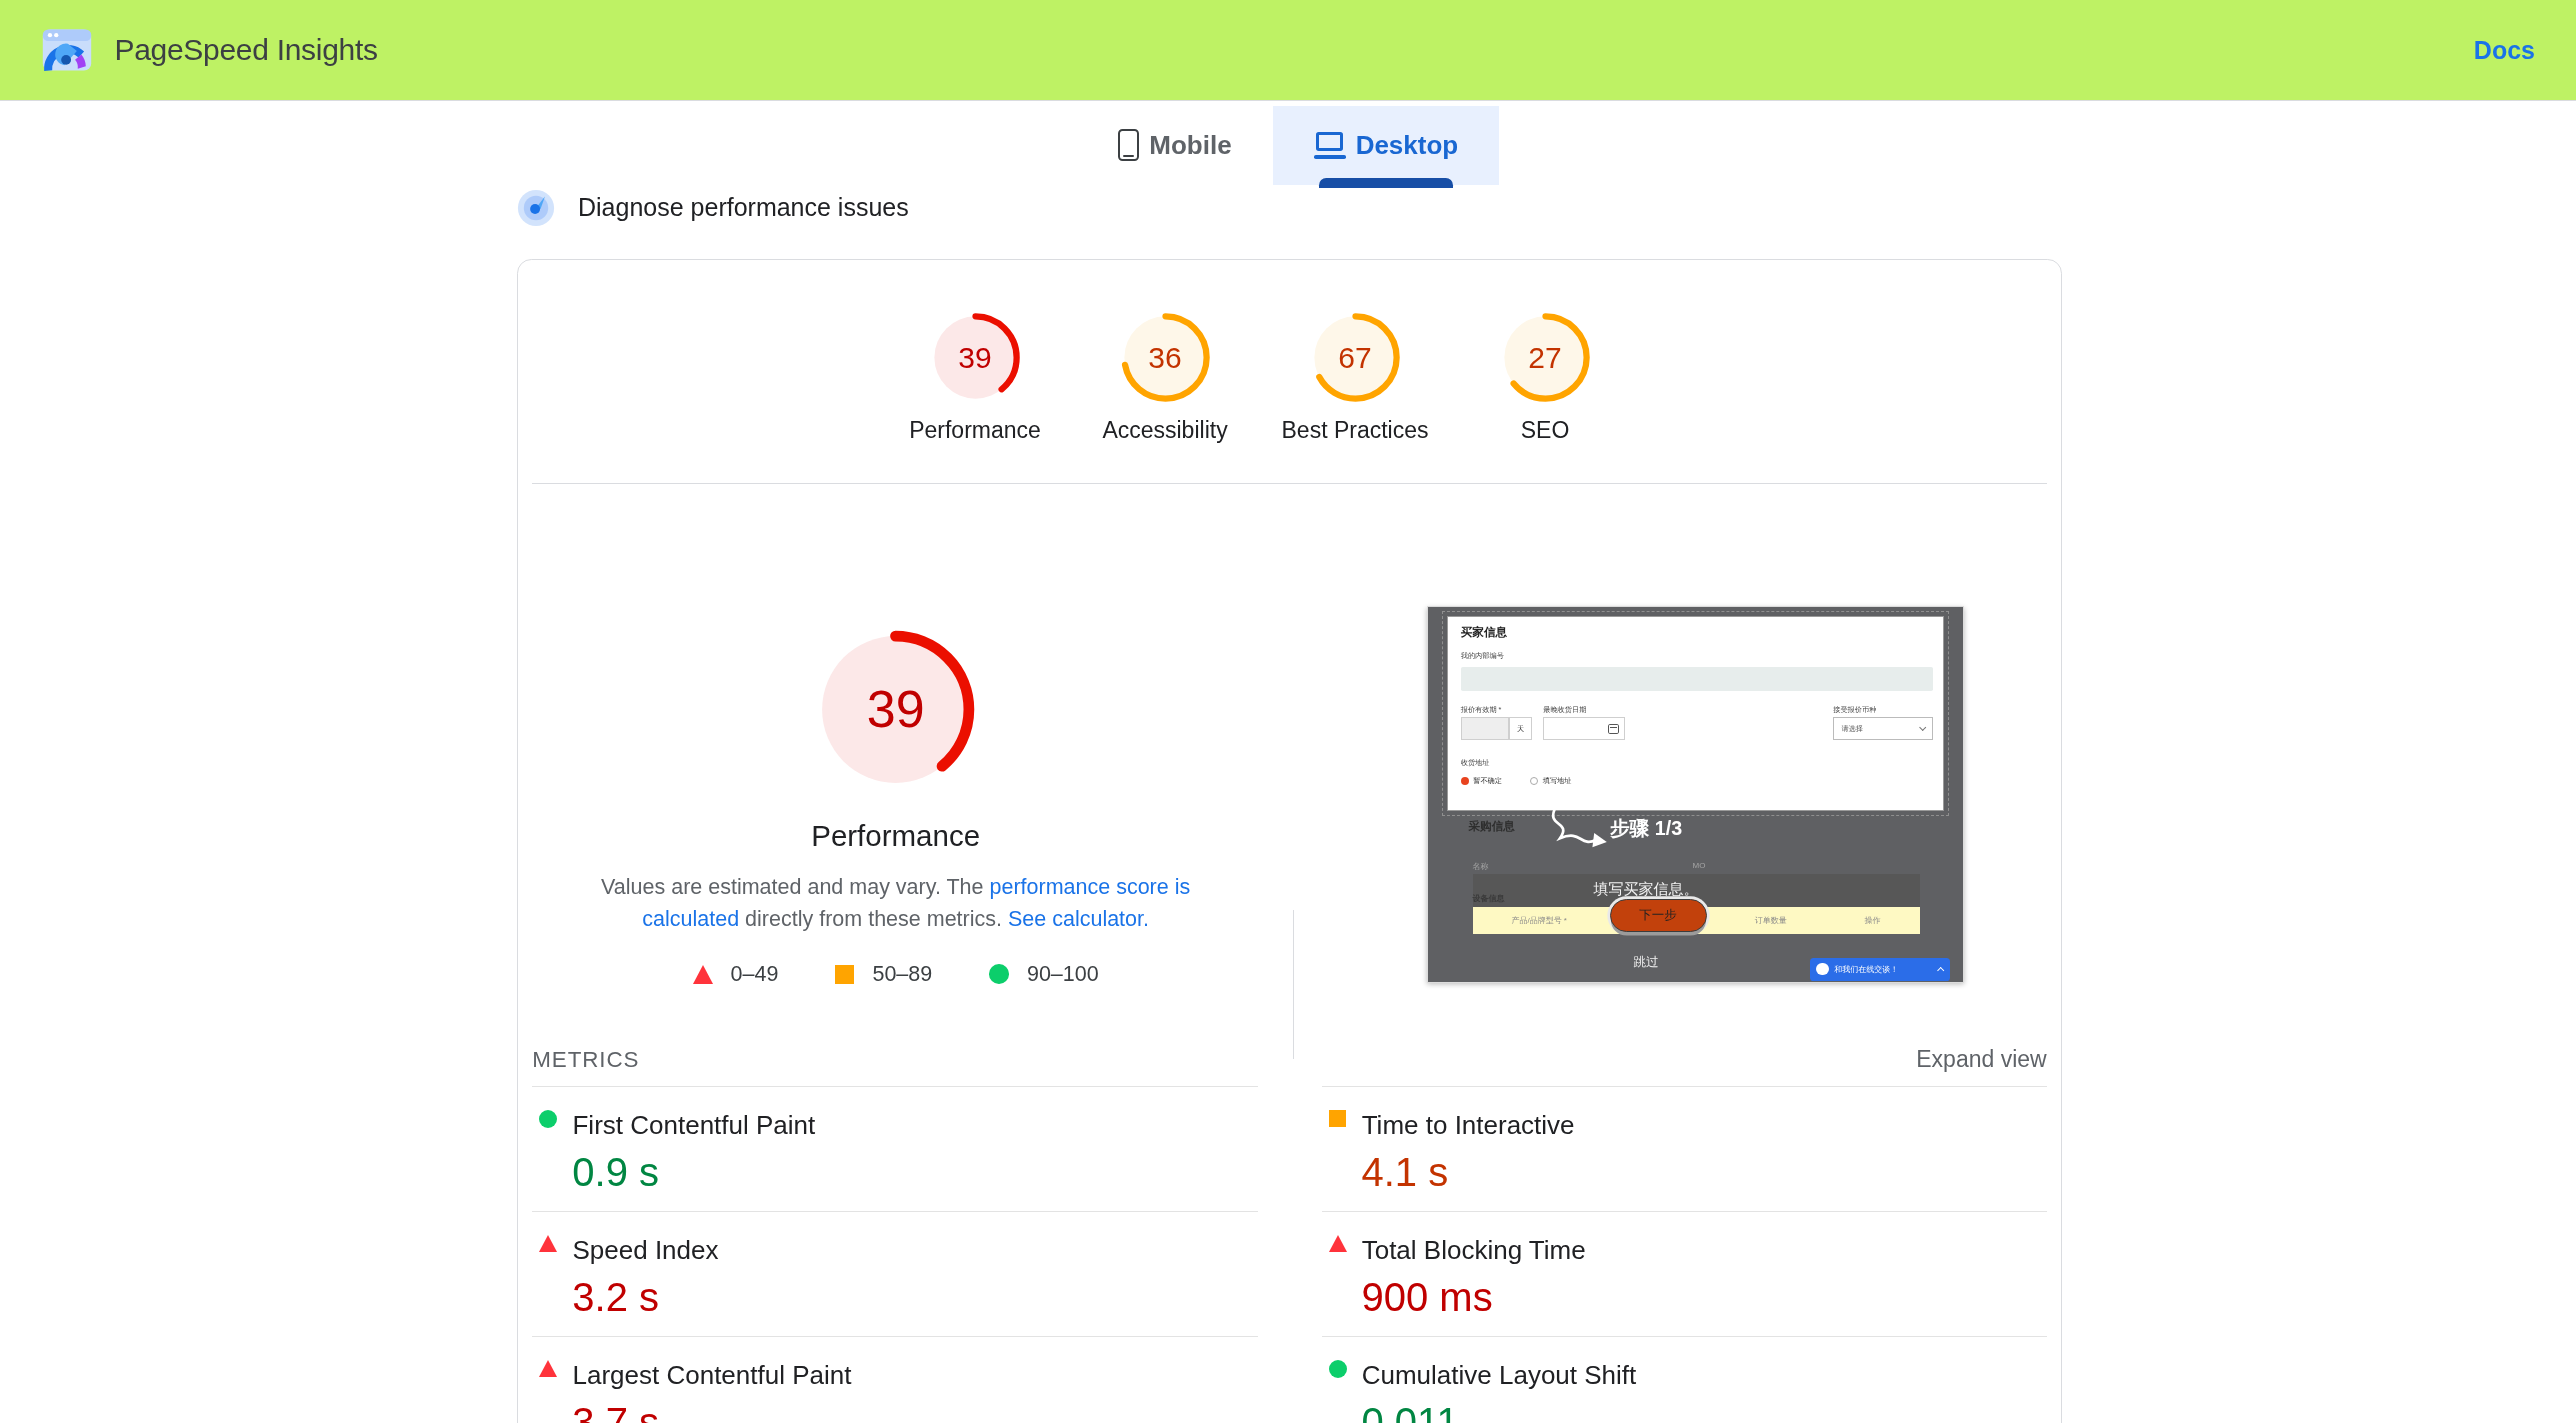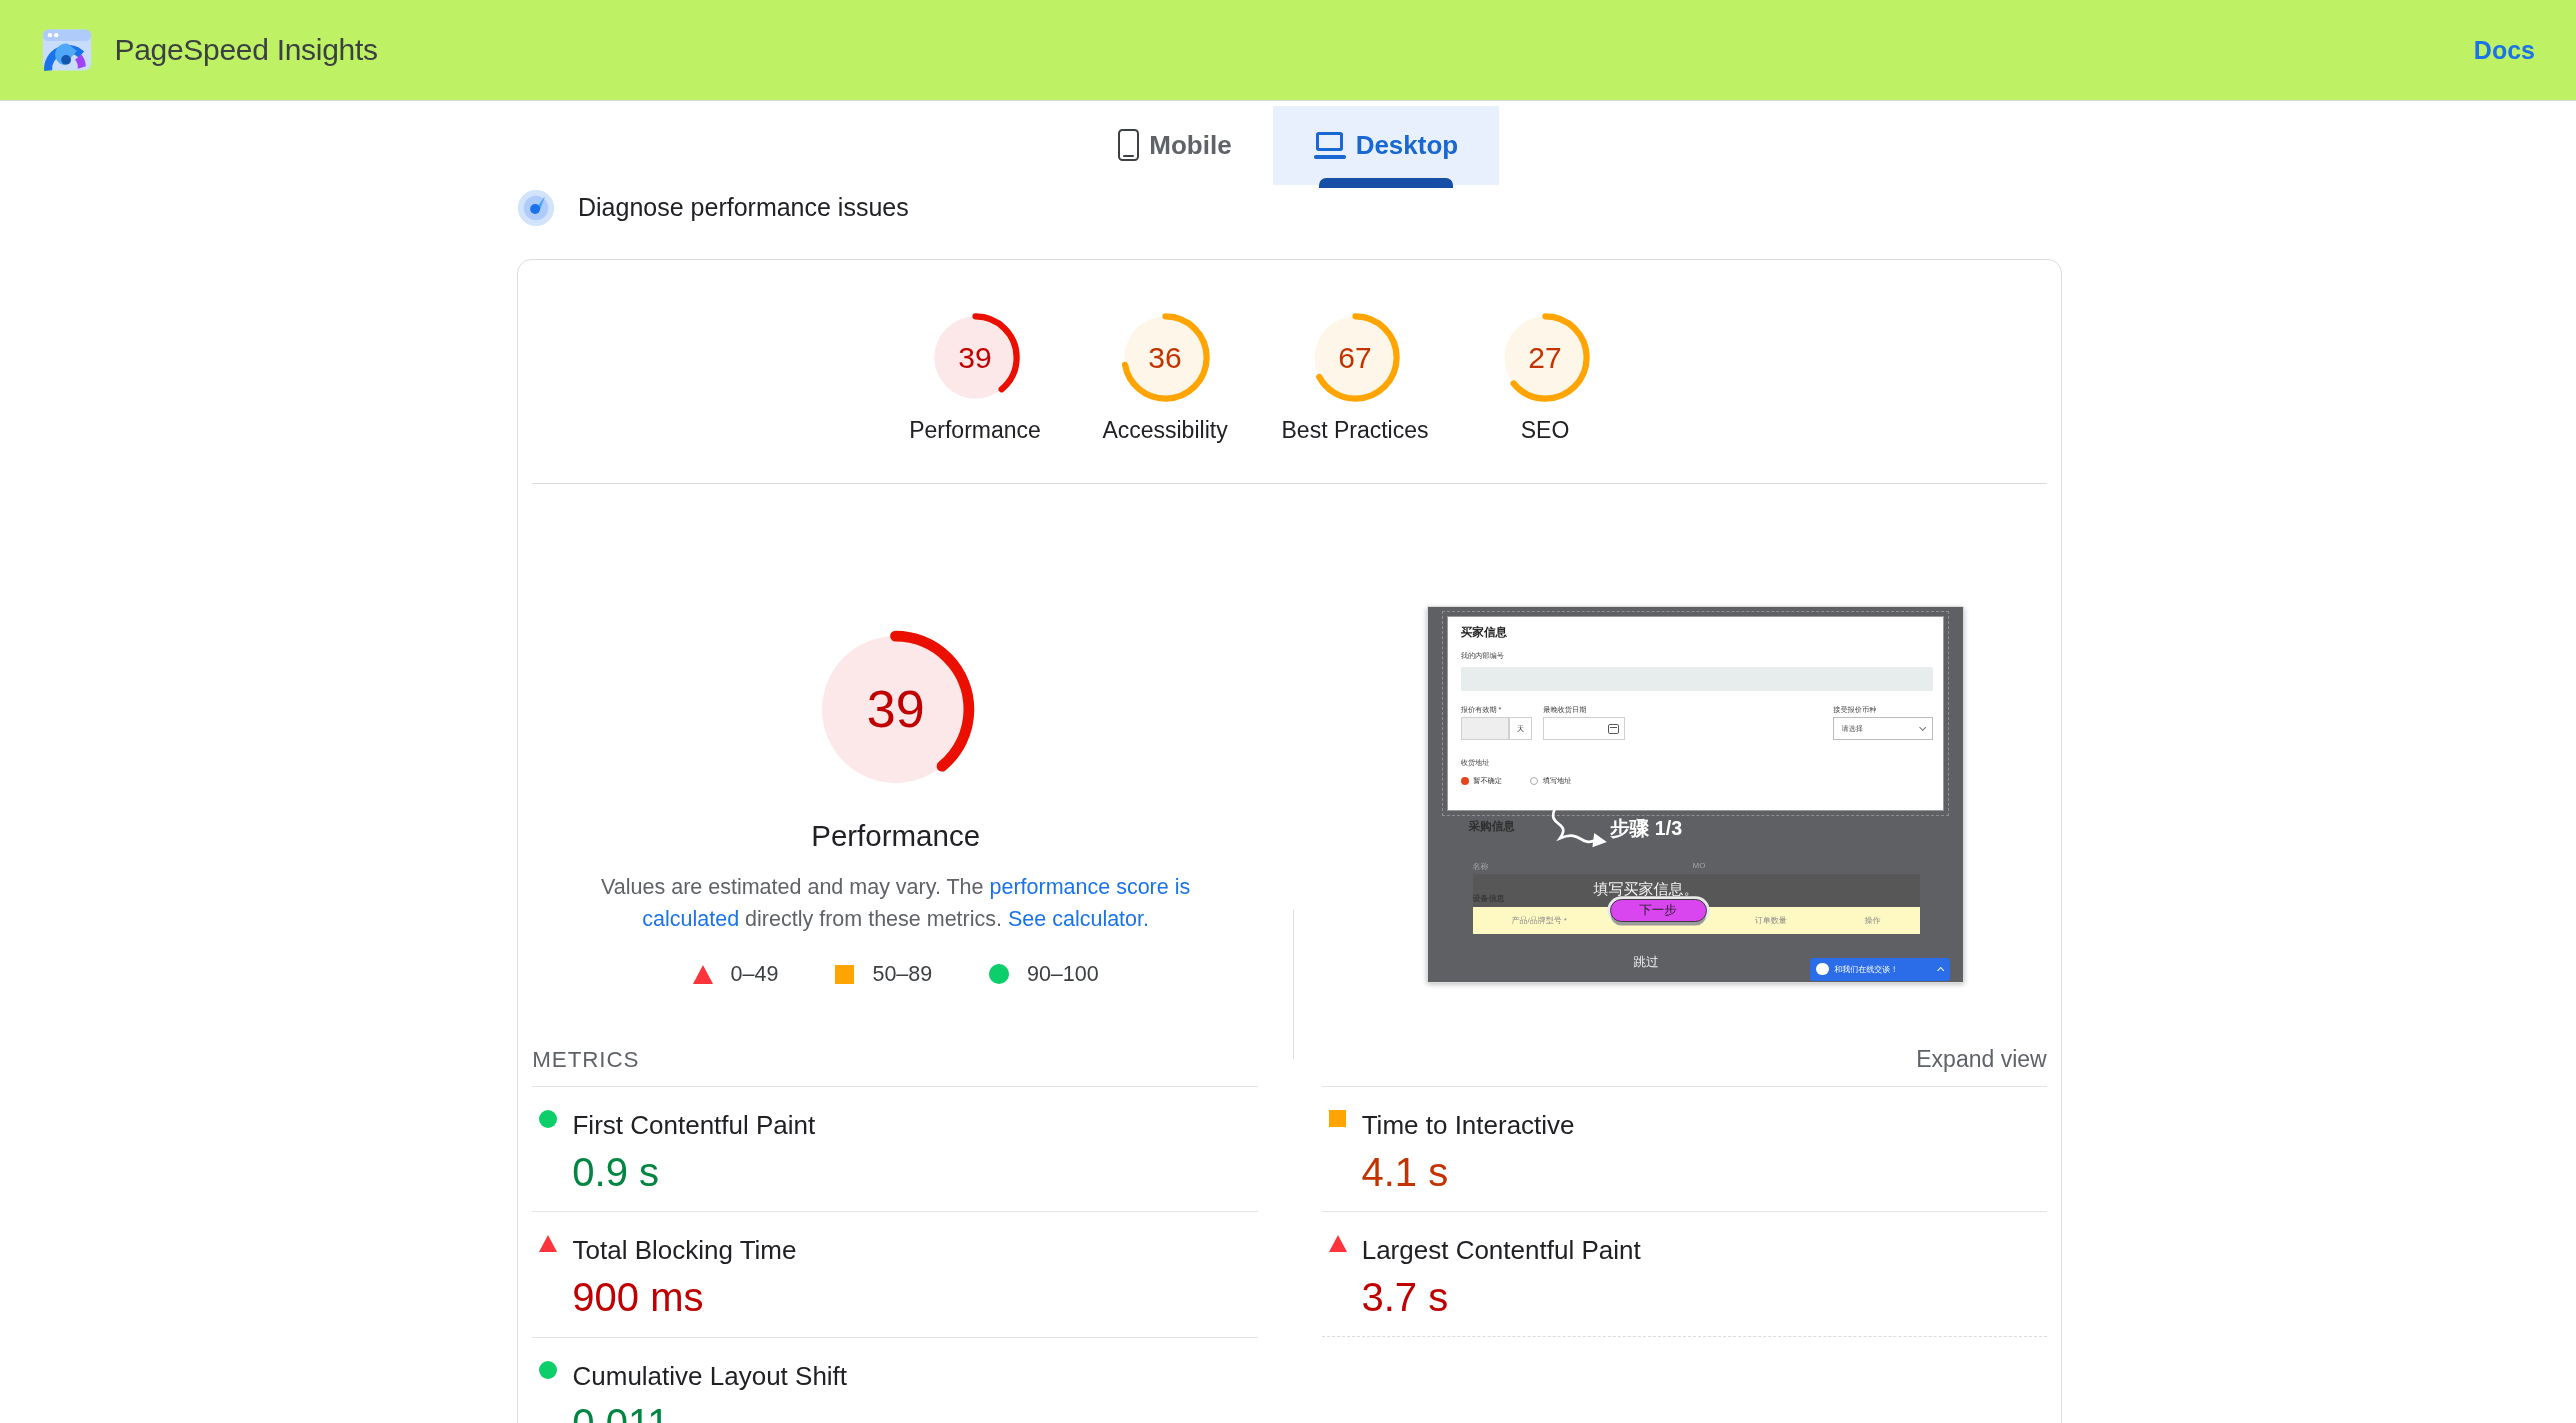--- a/index.html
+++ b/index.html
@@ -89,21 +89,21 @@
   .rring { width:8px; height:8px; border-radius:50%; border:0.9px solid #aaa; background:#fff; }
 
   .t-dark-lbl { position:absolute; font-size:11.6px; color:#2e2e2e; font-weight:700; }
   .t-step { position:absolute; left:0; right:98px; top:208px; text-align:center; font-size:19.7px;
     font-weight:700; color:#fff; }
   .t-small { position:absolute; font-size:8px; color:#a5a5a5; }
   .t-instr-box { position:absolute; left:45px; top:267px; width:447px; height:36px; background:#575757; }
   .t-instr { position:absolute; left:0; right:98px; top:273px; text-align:center; font-size:15px; color:#f3f3f3; }
   .t-table { position:absolute; left:45px; top:300px; width:447px; height:27px; background:#fef9c3;
     display:flex; align-items:center; justify-content:space-around; font-size:8px; color:#8a8a8a; }
-  .t-next { position:absolute; left:182px; top:292px; width:97px; height:23px; background:#d946ef;
+  .t-next { position:absolute; left:182px; top:292px; width:97px; height:33px; background:#c2410c;
     border:1.8px solid #3c3c3c; border-radius:17px; box-shadow:0 4.5px 0 -0.9px #9b9b9b, 0 0 0 2.7px #e9e9e9;
     display:flex; align-items:center; justify-content:center; font-size:12.5px; color:#222; cursor:pointer; }
   .t-skip { position:absolute; left:0; right:98px; top:347px; text-align:center; font-size:12.5px; color:#efefef; cursor:pointer; }
   .t-chat { position:absolute; right:12.5px; top:351px; width:140px; height:23px; background:#2b6de8;
     border-radius:3.6px; display:flex; align-items:center; gap:5.4px; padding:0 6.3px; cursor:pointer; }
   .t-chat .dot { width:12.5px; height:12.5px; border-radius:50%; background:#fff; flex:none; }
   .t-chat .txt { font-size:8px; color:#fff; white-space:nowrap; overflow:hidden; }
   .t-chat .up { width:5.4px; height:5.4px; border-left:1.4px solid #fff; border-top:1.4px solid #fff;
     transform:rotate(45deg); margin-left:auto; margin-top:2.7px; flex:none; }
   .squiggle { position:absolute; left:114px; top:197px; }
@@ -324,20 +324,29 @@
             </span>
             <span class="m-name">Time to Interactive</span>
           </div>
           <div class="m-val" style="color:#c33300">4.1 s</div>
         </div>
         <div class="m-cell">
           <div class="m-row">
             <span class="m-ico">
               <span class="mi-tri" style="border-bottom-color:#ff333b"></span>
             </span>
+            <span class="m-name">Speed Index</span>
+          </div>
+          <div class="m-val" style="color:#c00000">3.2 s</div>
+        </div>
+        <div class="m-cell">
+          <div class="m-row">
+            <span class="m-ico">
+              <span class="mi-tri" style="border-bottom-color:#ff333b"></span>
+            </span>
             <span class="m-name">Total Blocking Time</span>
           </div>
           <div class="m-val" style="color:#c00000">900 ms</div>
         </div>
         <div class="m-cell last">
           <div class="m-row">
             <span class="m-ico">
               <span class="mi-tri" style="border-bottom-color:#ff333b"></span>
             </span>
             <span class="m-name">Largest Contentful Paint</span>

